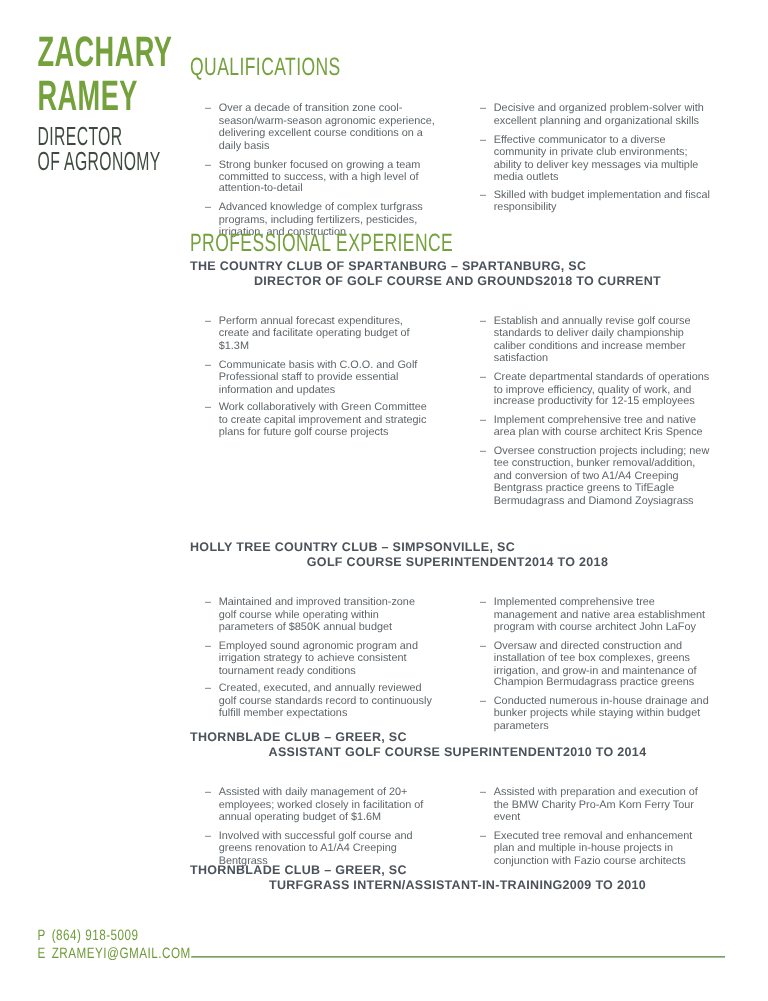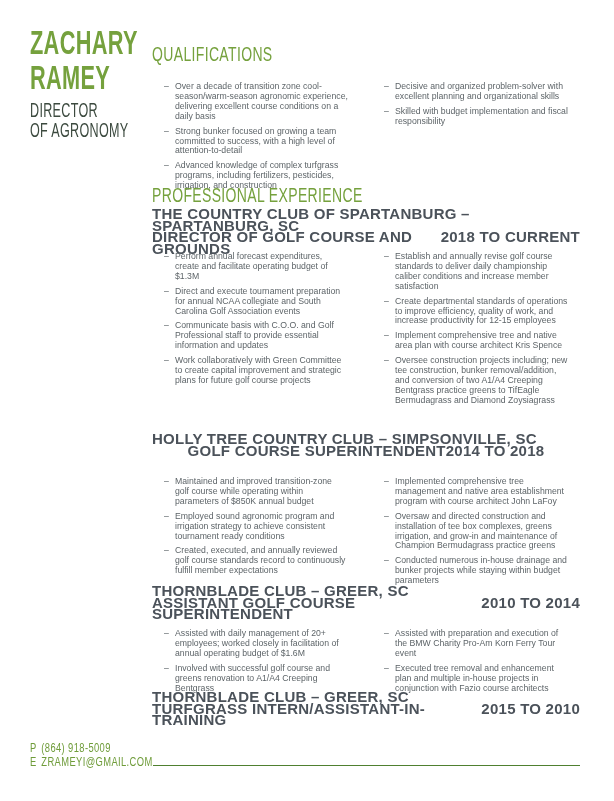--- a/index.html
+++ b/index.html
@@ -23,21 +23,21 @@
   .main{left:152px;width:428px;}
   .section-heading{
     color:#75A13D;font-weight:400;font-size:20px;line-height:20px;
     transform:scaleX(0.70);transform-origin:left top;white-space:nowrap;letter-spacing:0.5px;
   }
   .cols{display:flex;gap:12px;}
   .col{width:208px;}
   ul.bullets{list-style:none;margin:12px;padding:0;color:#5D6468;font-size:8.7px;line-height:9.9px;}
   ul.bullets li{position:relative;padding-left:11px;margin-bottom:5px;}
   ul.bullets li::before{content:"–";position:absolute;left:0;top:0;}
-  .job-header{color:#4B525A;font-weight:700;font-size:15px;line-height:11.5px;letter-spacing:0.25px;}
+  .job-header{color:#4B525A;font-weight:700;font-size:10px;line-height:11.5px;letter-spacing:0.25px;}
   .job-line2{display:flex;justify-content:center;}
   .job-dates{white-space:nowrap;}
   
   .footer-line{color:#6F9C3A;font-weight:400;font-size:12px;line-height:14px;
     transform:scaleX(0.78);transform-origin:left top;white-space:nowrap;letter-spacing:0.5px;}
   .footer-label{display:inline-block;margin-right:6px;}
   .rule{height:1px;background:#4F8030;}
 </style>
 </head>
 <body>
@@ -55,39 +55,39 @@
   <div class="section-heading">QUALIFICATIONS</div>
 </div>
 <div class="abs main cols" style="top:70px;">
   <ul class="bullets col">
     <li>Over a decade of transition zone cool-season/warm-season agronomic experience, delivering excellent course conditions on a daily basis</li>
     <li>Strong bunker focused on growing a team committed to success, with a high level of attention-to-detail</li>
     <li>Advanced knowledge of complex turfgrass programs, including fertilizers, pesticides, irrigation, and construction</li>
   </ul>
   <ul class="bullets col">
     <li>Decisive and organized problem-solver with excellent planning and organizational skills</li>
+    <li>Effective communicator to a diverse community in private club environments; ability to deliver key messages via multiple media outlets</li>
     <li>Skilled with budget implementation and fiscal responsibility</li>
   </ul>
 </div>
 
 <div class="abs main" style="top:185px;">
   <div class="section-heading">PROFESSIONAL EXPERIENCE</div>
 </div>
 
 <div class="abs main job-header" style="top:208px;">
   <div>THE COUNTRY CLUB OF SPARTANBURG – SPARTANBURG, SC</div>
   <div class="job-line2">
     <span>DIRECTOR OF GOLF COURSE AND GROUNDS</span>
     <span class="job-dates">2018 TO CURRENT</span>
   </div>
 </div>
 <div class="abs main cols" style="top:240px;">
   <ul class="bullets col">
     <li>Perform annual forecast expenditures, create and facilitate operating budget of $1.3M</li>
-    <li>Direct and execute tournament preparation for annual NCAA collegiate and South Carolina Golf Association events</li>
     <li>Communicate basis with C.O.O. and Golf Professional staff to provide essential information and updates</li>
     <li>Work collaboratively with Green Committee to create capital improvement and strategic plans for future golf course projects</li>
   </ul>
   <ul class="bullets col">
     <li>Establish and annually revise golf course standards to deliver daily championship caliber conditions and increase member satisfaction</li>
     <li>Create departmental standards of operations to improve efficiency, quality of work, and increase productivity for 12-15 employees</li>
     <li>Implement comprehensive tree and native area plan with course architect Kris Spence</li>
     <li>Oversee construction projects including; new tee construction, bunker removal/addition, and conversion of two A1/A4 Creeping Bentgrass practice greens to TifEagle Bermudagrass and Diamond Zoysiagrass</li>
   </ul>
 </div>
@@ -127,21 +127,21 @@
   <ul class="bullets col">
     <li>Assisted with preparation and execution of the BMW Charity Pro-Am Korn Ferry Tour event</li>
     <li>Executed tree removal and enhancement plan and multiple in-house projects in conjunction with Fazio course architects</li>
   </ul>
 </div>
 
 <div class="abs main job-header" style="top:691px;">
   <div>THORNBLADE CLUB – GREER, SC</div>
   <div class="job-line2">
     <span>TURFGRASS INTERN/ASSISTANT-IN-TRAINING</span>
-    <span class="job-dates">2015 TO 2010</span>
+    <span class="job-dates">2009 TO 2010</span>
   </div>
 </div>
 
 <div class="abs footer-line" style="left:30px;top:741px;">
   <span class="footer-label">P</span><span>(864) 918-5009</span>
 </div>
 <div class="abs footer-line" style="left:30px;top:755px;">
   <span class="footer-label">E</span><span>ZRAMEYI@GMAIL.COM</span>
 </div>
 <div class="abs rule" style="left:153px;top:765px;width:427px;"></div>

